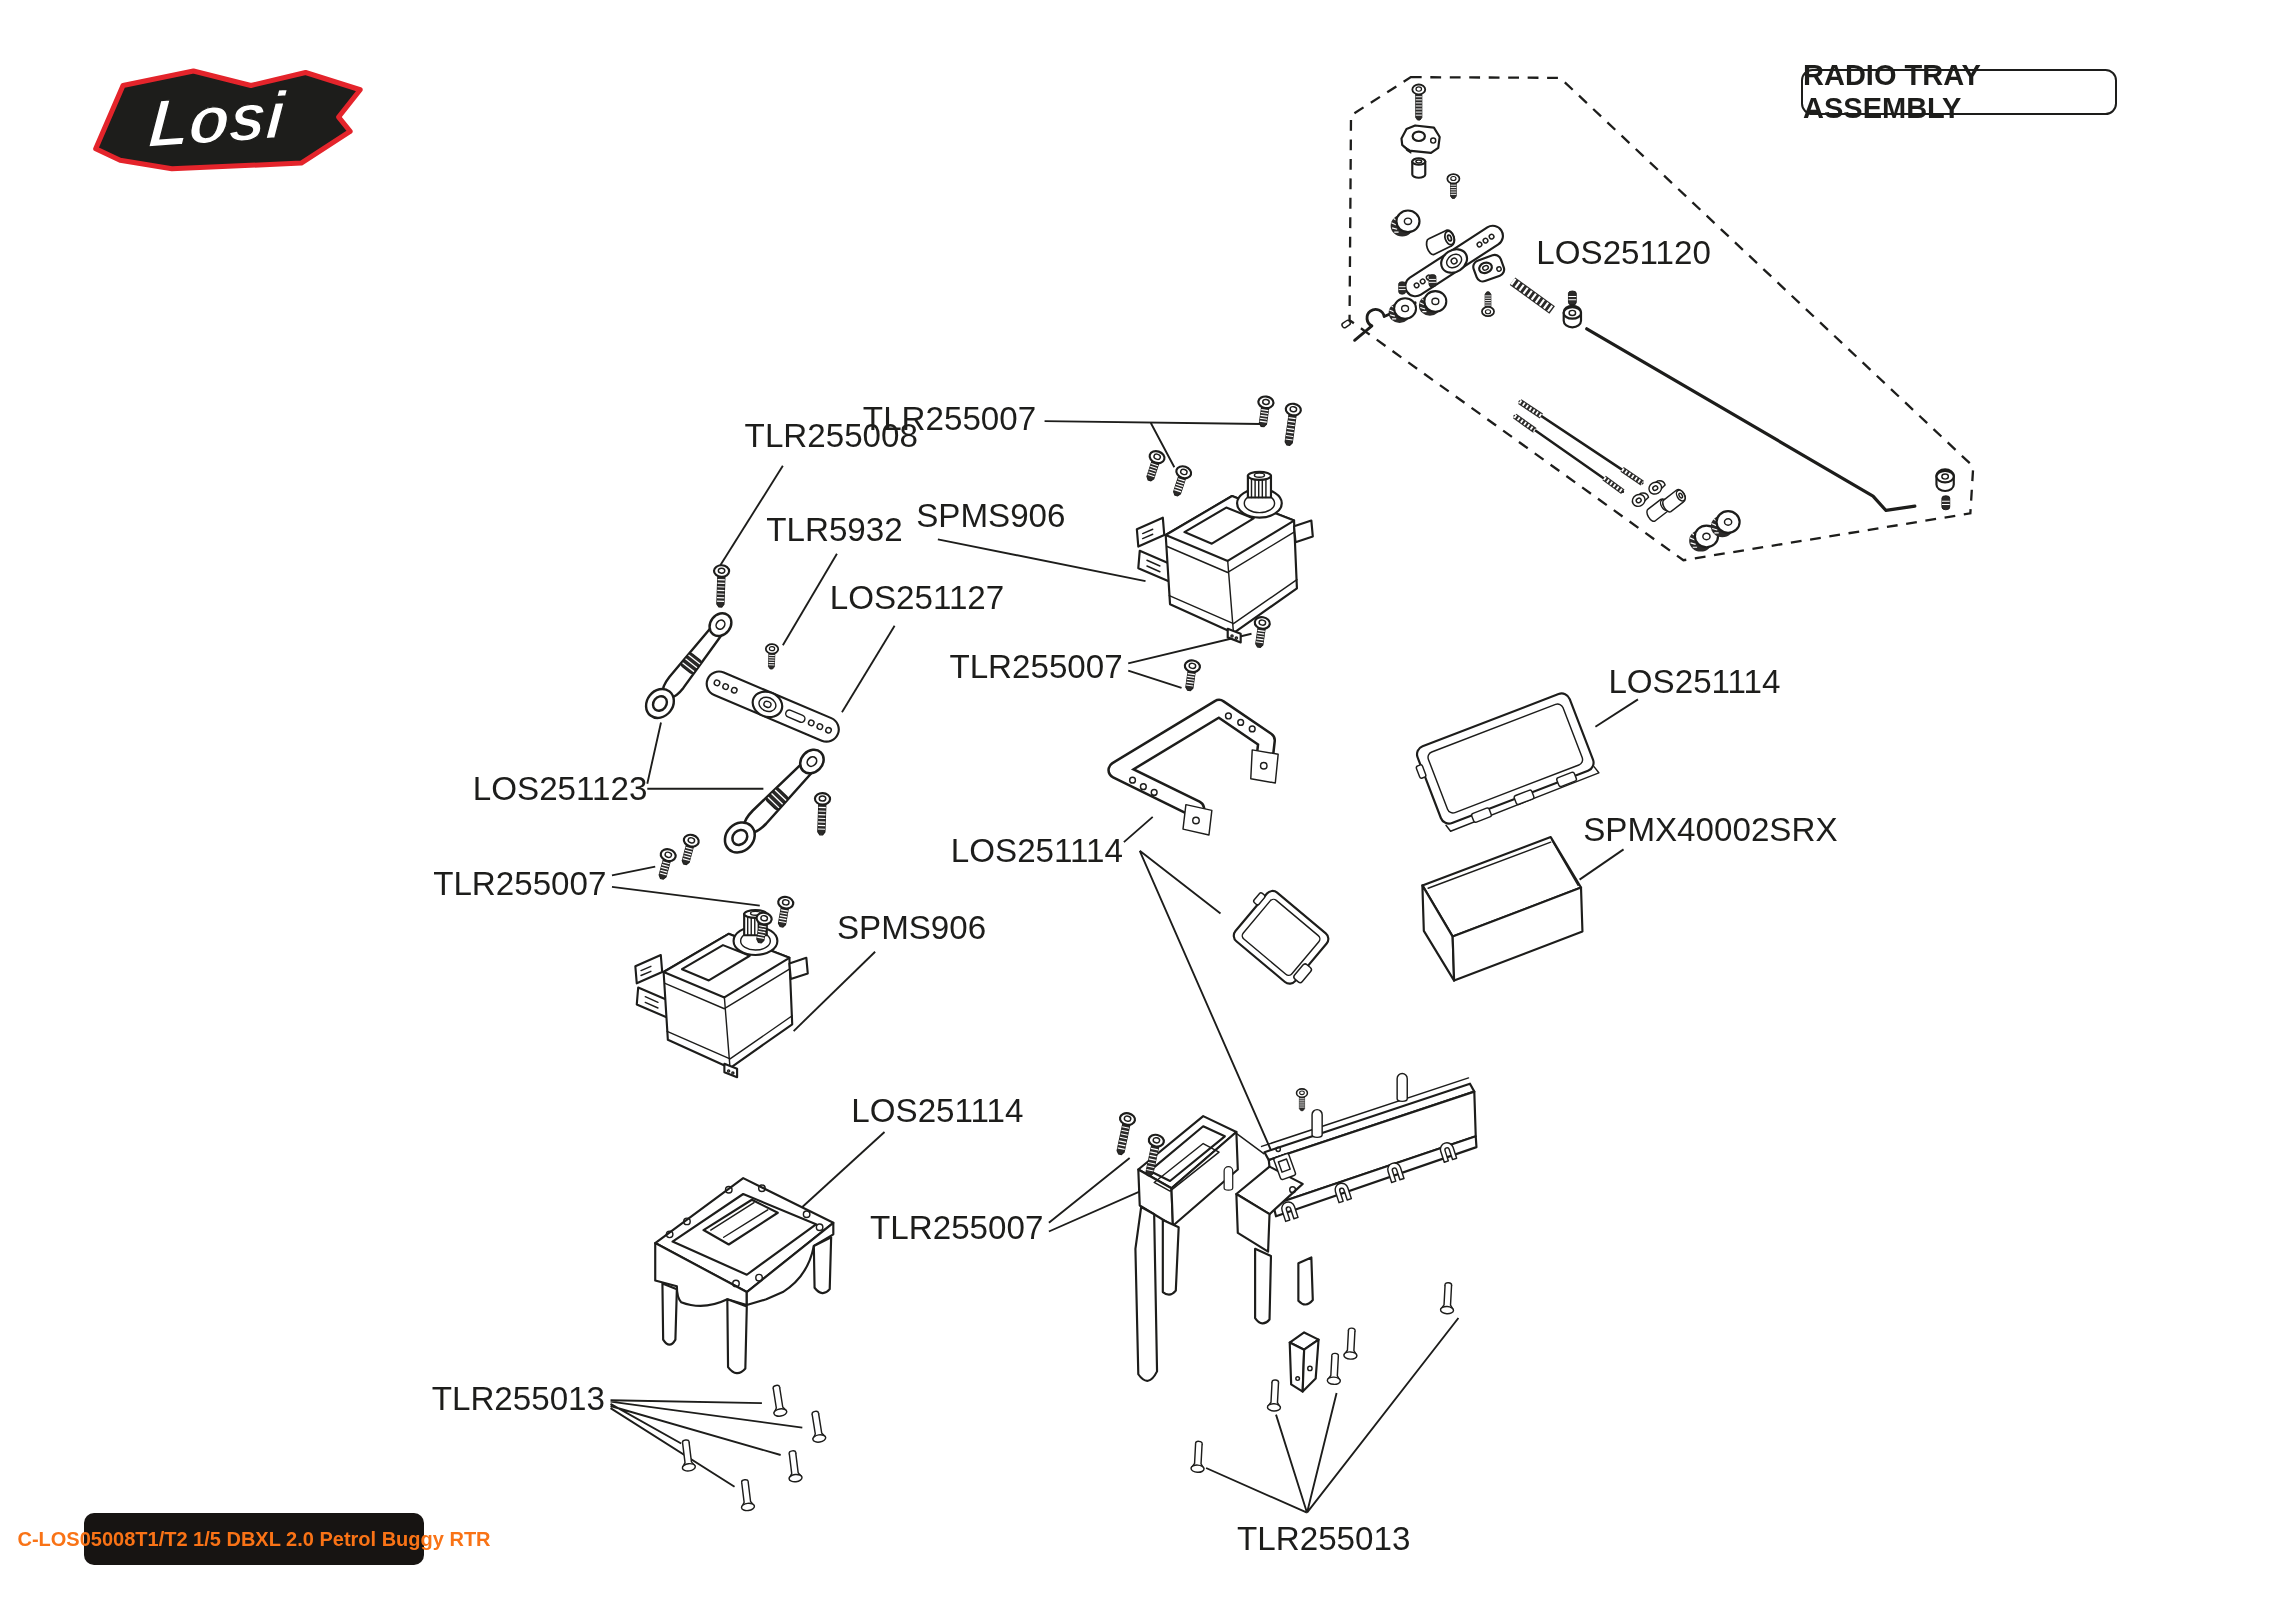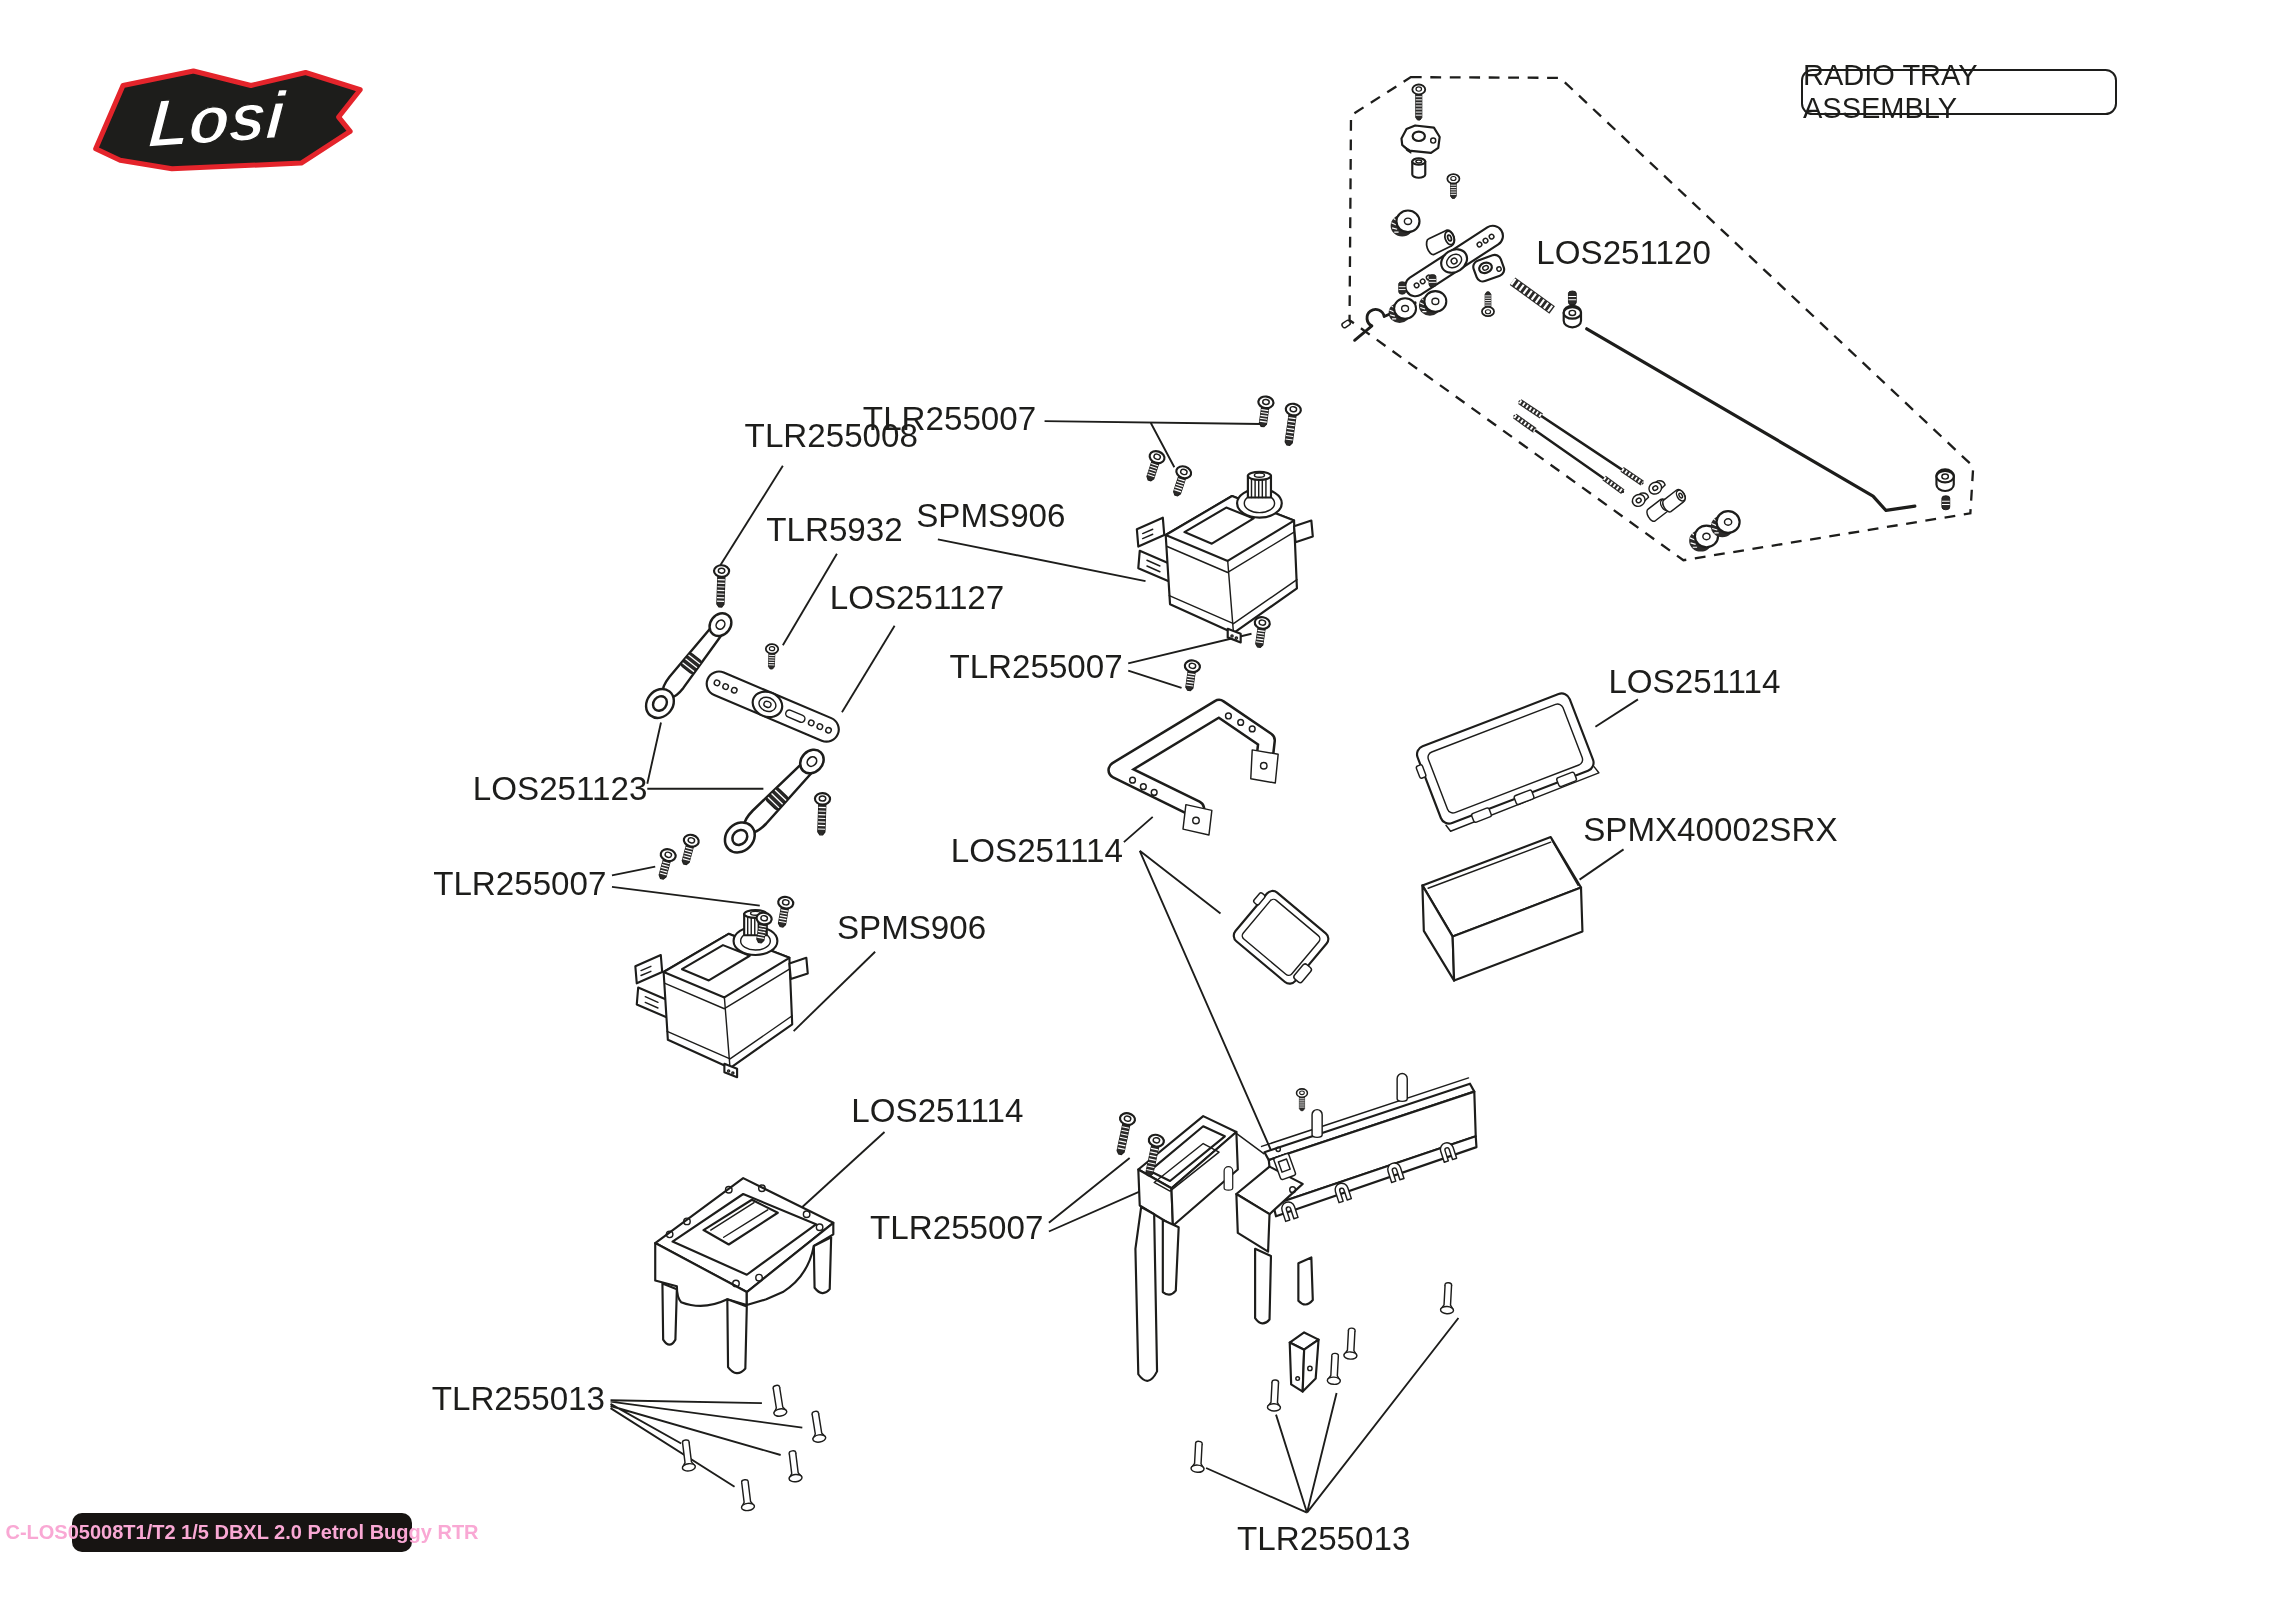--- a/index.html
+++ b/index.html
@@ -16,23 +16,23 @@
   .dash{fill:none;stroke:#1d1d1b;stroke-width:3.2;stroke-dasharray:15 12;}
   .ubk{fill:none;stroke:#1d1d1b;stroke-width:26;stroke-linejoin:round;}
   .ubw{fill:none;stroke:#ffffff;stroke-width:19;stroke-linejoin:round;}
   .coil{stroke:#2b2a29;stroke-width:13;fill:none;}
   .coilw{stroke:#fff;stroke-width:10;fill:none;stroke-dasharray:3 4;}
   .rodend{stroke:#2b2a29;stroke-width:8;fill:none;}
   .rodendw{stroke:#fff;stroke-width:5;fill:none;stroke-dasharray:2.5 3;}
   text.lbl{font-size:46px;fill:#1d1d1b;}
   .title-box{position:absolute;left:1801px;top:69px;width:316px;height:46px;
      border:2.9px solid #1d1d1b;border-radius:11.5px;display:flex;align-items:center;justify-content:center;
-     font-size:29px;font-weight:normal;letter-spacing:0;background:#fff;box-sizing:border-box;}
-  .footer-badge{position:absolute;left:72px;top:1513px;width:340px;height:39px;background:#171412;
-     border-radius:10px;color:#f9a8d4;font-size:20px;font-weight:bold;display:flex;align-items:center;
+     font-size:29px;font-weight:bold;letter-spacing:0;background:#fff;box-sizing:border-box;}
+  .footer-badge{position:absolute;left:84px;top:1513px;width:340px;height:52px;background:#171412;
+     border-radius:10px;color:#f97316;font-size:20px;font-weight:bold;display:flex;align-items:center;
      justify-content:center;box-sizing:border-box;padding:0 7.2px;white-space:nowrap;}
   .logo{position:absolute;left:85px;top:61px;width:283px;height:115px;}
 </style>
 </head>
 <body>
 
 <div class="page">
 
   <div class="logo">
     <svg width="283" height="115" viewBox="0 0 392 160">

